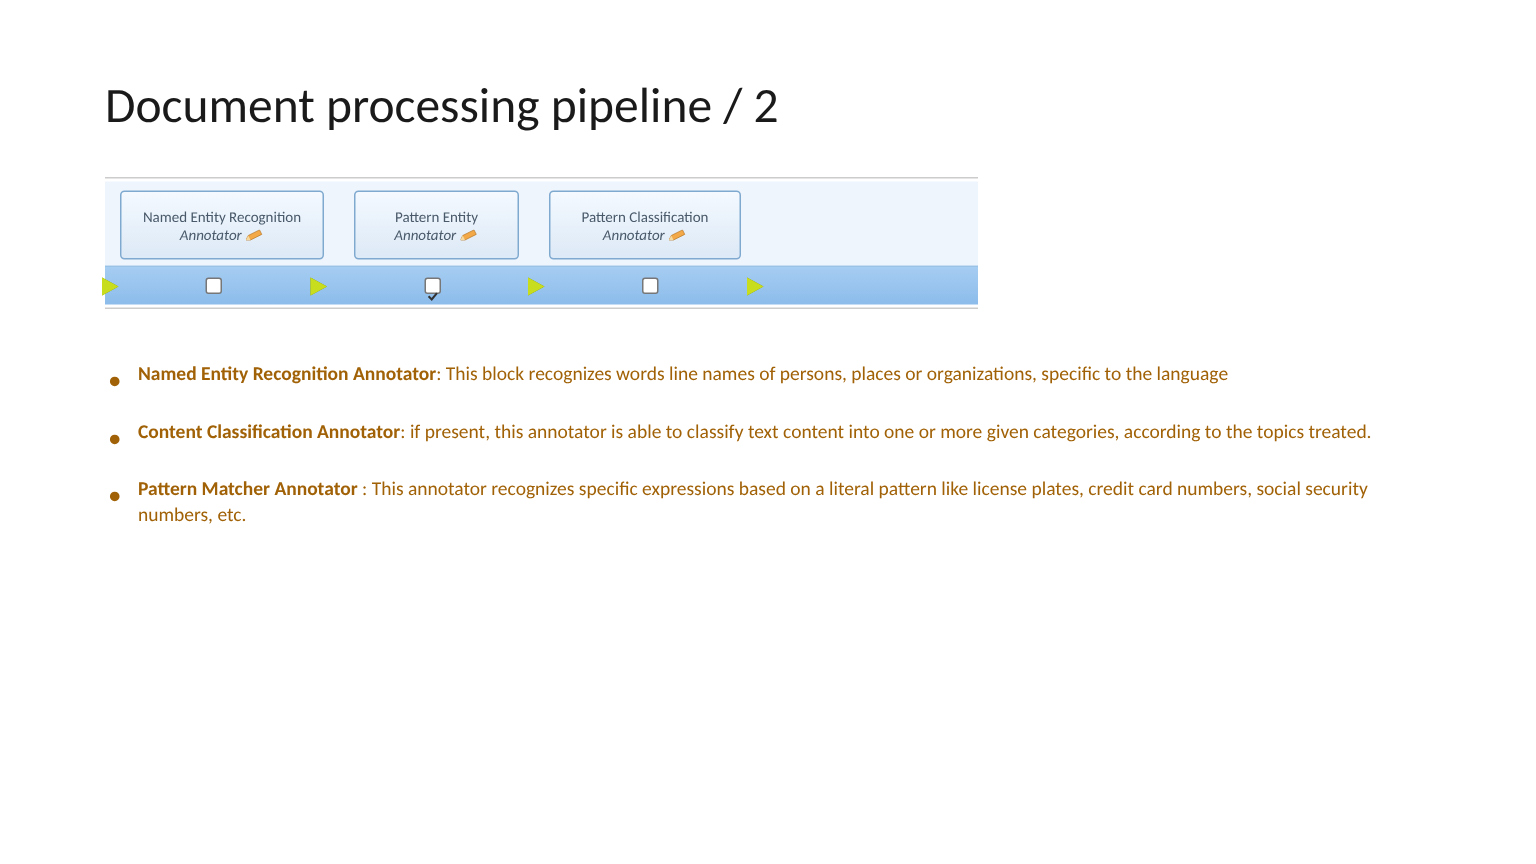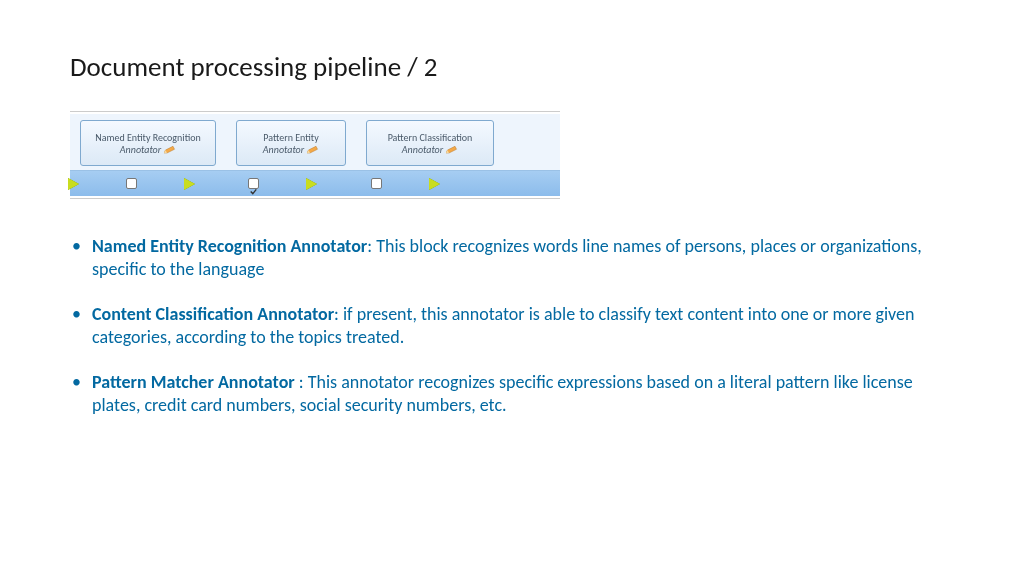--- a/index.html
+++ b/index.html
@@ -1,20 +1,20 @@
 <!DOCTYPE html>
 <html><head>
 <meta charset="utf-8">
 <style>
   * { box-sizing: border-box; margin: 0; padding: 0; }
   html, body { width: 1024px; height: 576px; background: #fff; font-family: Calibri, "Segoe UI", sans-serif; color: #000; }
   .slide { width: 1024px; height: 576px; padding: 50px 70px 40px 70px; position: relative; }
-  .title { font-size: 27px; font-weight: 400; color: #1a1a1a; margin-bottom: 28px; }
+  .title { font-size: 33px; font-weight: 400; color: #1a1a1a; margin-bottom: 28px; }
 
-  .pipeline-wrap { width: 490px; border-top: 1px solid #ccc; border-bottom: 1px solid #ccc; padding: 2px 0; margin-bottom: 36px; }
+  .pipeline-wrap { width: 582px; border-top: 1px solid #ccc; border-bottom: 1px solid #ccc; padding: 2px 0; margin-bottom: 36px; }
   .pipe-bottom { height: 26px; background: linear-gradient(#a6cdf2,#8cbceb); border-top: 1px solid #9ac1e6; position: relative; display: flex; }
   .stage-col { position: relative; display: flex; flex-direction: column; }
   .stage-box {
     margin: 6px 10px 0 10px;
     height: 46px;
     background: linear-gradient(#f4f9ff,#dce9f6);
     border: 1px solid #7fa9cf;
     border-radius: 3px;
     font-size: 10px;
     line-height: 12px;
@@ -30,21 +30,21 @@
   .stage-box .line2 { white-space: nowrap; display: flex; align-items: center; gap: 3px; font-style: italic; }
   .pencil-icon { width: 12px; height: 8px; display: inline-block; }
   .pencil-icon svg { display: block; }
   .bottom-cell { flex: 1; display: flex; align-items: center; justify-content: center; position: relative; }
   .cb { width: 11px; height: 11px; background: #fff; border: 1px solid #777; border-radius: 2px; display: flex; align-items: center; justify-content: center; }
   .cb .tick { width: 7px; height: 7px; }
   .arrow { width: 0; height: 0; border-top: 6px solid transparent; border-bottom: 6px solid transparent; border-left: 11px solid #c9dd1f; filter: drop-shadow(0 0 0.5px #6b8a00); position: absolute; top: 50%; transform: translateY(-50%); }
   .arrow.left-edge { left: -2px; }
   .arrow.right-edge { right: -2px; }
 
-  .bullets { list-style: none; padding-left: 22px; font-size: 18px; line-height: 1.28; color: #0369a1; }
+  .bullets { list-style: none; padding-left: 22px; font-size: 13px; line-height: 1.28; color: #a16207; }
   .bullets li { position: relative; margin-bottom: 22px; padding-right: 10px; }
   .bullets li::before { content: "•"; position: absolute; left: -20px; top: 0; font-size: 18px; }
   .bullets b { font-weight: 700; }
 </style>
 </head>
 <body>
 
 <div class="slide">
   <h1 class="title">Document processing pipeline / 2</h1>
 

